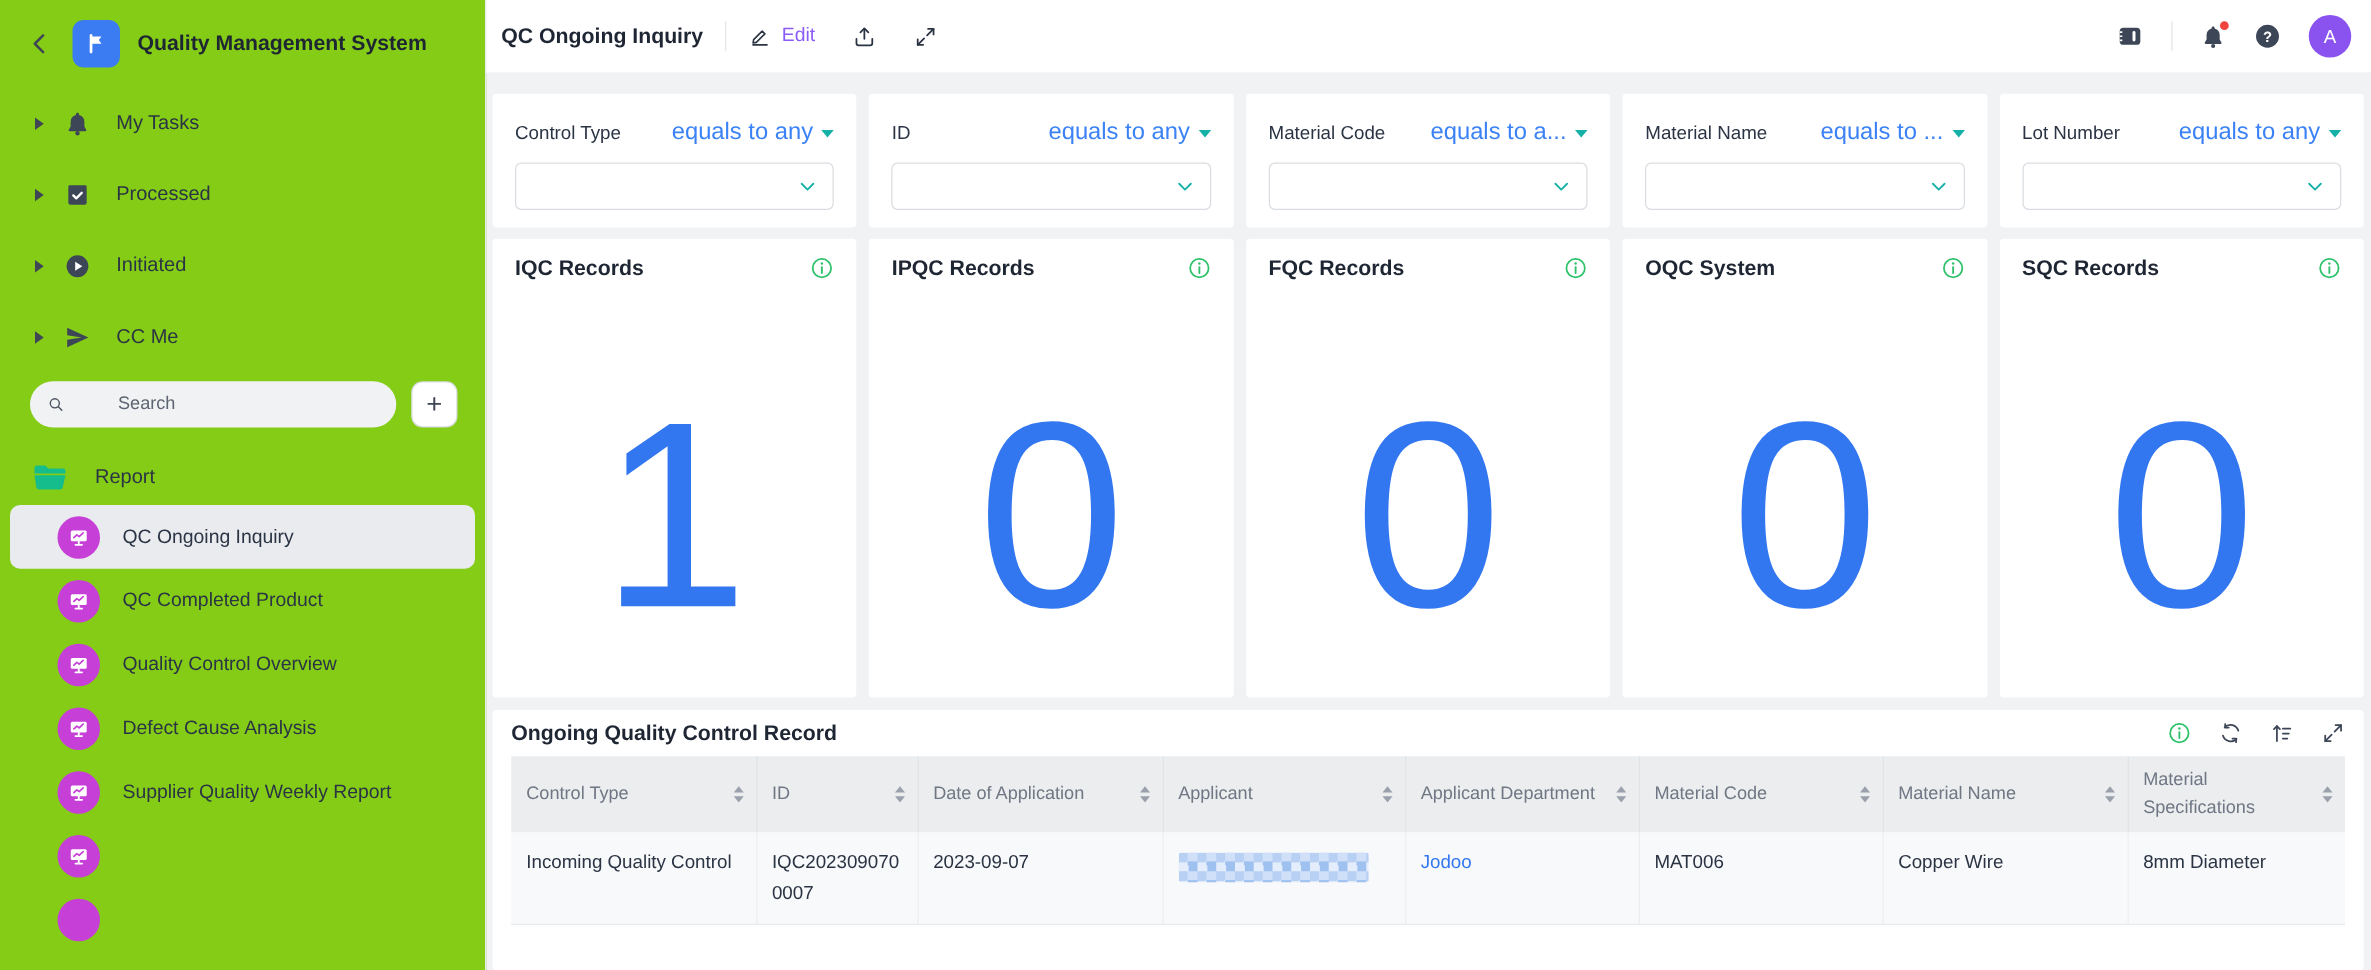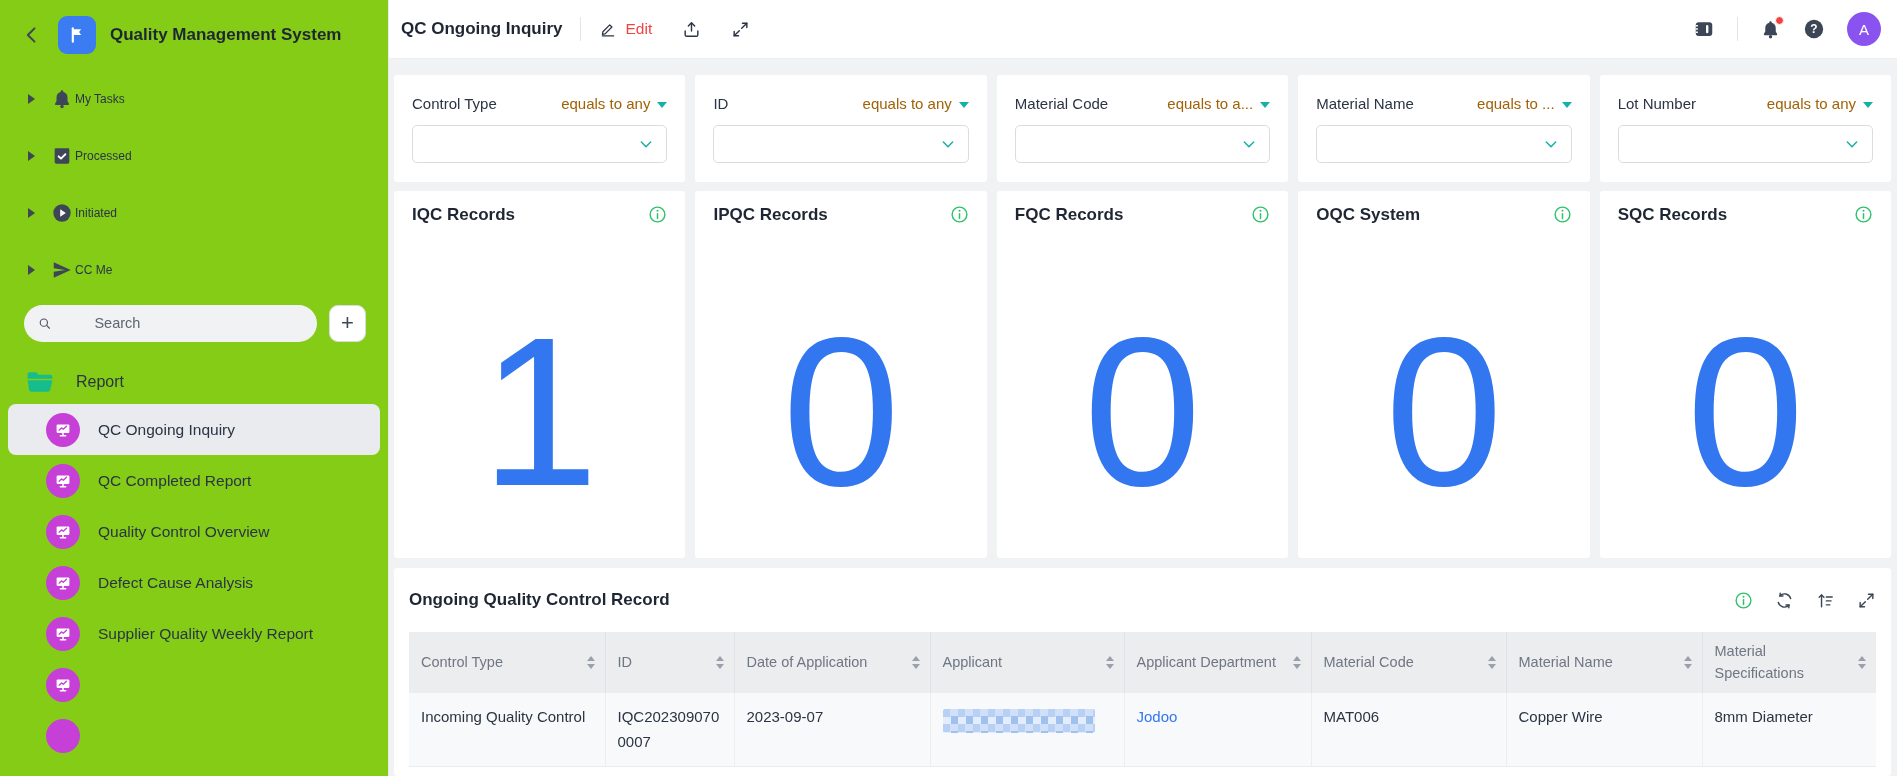--- a/index.html
+++ b/index.html
@@ -9,67 +9,67 @@
 
   
   .sidebar { width:389px; min-width:389px; background:#84cc16; border-right:1px solid #e7e9ec; display:flex; flex-direction:column; overflow:hidden; }
   .sb-header { height:70px; display:flex; align-items:center; padding:0 16px 0 18px; }
   .back-btn { width:28px; height:28px; display:flex; align-items:center; justify-content:center; cursor:pointer; }
   .app-icon { width:38px; height:38px; border-radius:9px; background:#3b7cf2; margin-left:12px; display:flex; align-items:center; justify-content:center; }
   .app-title { font-size:17px; font-weight:700; color:#1f2633; margin-left:14px; }
   .nav-item { height:57px; display:flex; align-items:center; padding-left:28px; cursor:pointer; }
   .caret { width:0; height:0; border-left:7px solid #3f4654; border-top:5px solid transparent; border-bottom:5px solid transparent; }
   .nav-ico { margin-left:16px; display:flex; }
-  .nav-label { font-size:12px; margin-left:2px; color:#2b3444; }
+  .nav-label { font-size:16px; margin-left:20px; color:#2b3444; }
   .search-row { display:flex; align-items:center; margin:6px 22px 0 24px; height:38px; }
   .search-pill { flex:1; height:37px; background:#f1f2f4; border-radius:19px; display:flex; align-items:center; padding:0 14px;gap:35px; }
   .search-pill input { border:none; outline:none; background:transparent; font-size:14.5px; margin-left:8px; width:100%; color:#2b3444; font-family:"Liberation Sans",sans-serif; }
   .search-pill input::placeholder { color:#5d6572; }
   .add-btn { width:37px; height:37px; margin-left:12px; border:1px solid #d9dde2; border-radius:9px; background:#fff; display:flex; align-items:center; justify-content:center; font-size:22px; color:#3f4654; cursor:pointer; line-height:1; }
   .folder-row { display:flex; align-items:center; margin-top:20px; height:40px; padding-left:26px; cursor:pointer; }
   .folder-label { font-size:16px; margin-left:22px; color:#2b3444; }
   .report-list { margin-top:2px; }
   .report-item { height:51px; display:flex; align-items:center; margin:0 8px; padding-left:38px; border-radius:8px; cursor:pointer; }
   .report-item.selected { background:#e9ebef; }
   .ri-icon { width:34px; height:34px; border-radius:50%; background:#c640d8; display:flex; align-items:center; justify-content:center; flex:none; }
   .ri-label { font-size:15.5px; margin-left:18px; color:#2b3444; white-space:nowrap; }
 
   
   .main { flex:1; display:flex; flex-direction:column; min-width:0; }
   .topbar { height:59px; background:#fff; border-bottom:1px solid #ebedef; display:flex; align-items:center; padding:0 16px 0 12px; }
   .page-title { font-size:17px; font-weight:700; color:#1f2633; }
   .tb-div { width:1px; height:24px; background:#e3e5e8; margin:0 18px; }
-  .tb-btn { display:flex; align-items:center; gap:8px; font-size:15.5px; color:#ef4444; cursor:pointer; background:none; border:none; font-family:"Liberation Sans",sans-serif; }
+  .tb-btn { display:flex; align-items:center; gap:8px; font-size:15.5px; color:#8b5cf6; cursor:pointer; background:none; border:none; font-family:"Liberation Sans",sans-serif; }
   .tb-ico-btn { margin-left:30px; display:flex; cursor:pointer; }
   .tb-right { margin-left:auto; display:flex; align-items:center; }
   .tr-ico { margin-left:22px; position:relative; display:flex; cursor:pointer; }
   .red-dot { position:absolute; top:-3px; right:-3px; width:9px; height:9px; border-radius:50%; background:#f0453e; border:1.5px solid #fff; }
   .avatar { width:34px; height:34px; border-radius:50%; background:#8a53f0; color:#fff; display:flex; align-items:center; justify-content:center; font-size:15px; margin-left:22px; cursor:pointer; }
 
   .content { flex:1; padding:16px 6px 0 5px; display:flex; flex-direction:column; overflow:hidden; position:relative; }
 
   
   .filter-row { display:flex; gap:10px; }
   .filter-card { flex:1; background:#fff; border-radius:3px; height:107px; padding:14px 18px 0 18px; }
   .f-top { display:flex; align-items:center; justify-content:space-between; margin-top:6px; }
   .f-label { font-size:15px; color:#2b3444; }
-  .f-op { display:flex; align-items:center; gap:7px; color:#a16207; font-size:15px; cursor:pointer; background:none; border:none; font-family:"Liberation Sans",sans-serif; }
+  .f-op { display:flex; align-items:center; gap:7px; color:#3b82f6; font-size:19px; cursor:pointer; background:none; border:none; font-family:"Liberation Sans",sans-serif; }
   .f-tri { width:0; height:0; border-top:6px solid #16b1a6; border-left:5px solid transparent; border-right:5px solid transparent; margin-top:2px; }
   .f-select { margin-top:13px; height:38px; border:1px solid #d9dde1; border-radius:5px; display:flex; align-items:center; justify-content:flex-end; padding-right:12px; cursor:pointer; background:#fff; }
 
   
   .cards-row { display:flex; gap:10px; margin-top:9px; }
   .stat-card { flex:1; background:#fff; border-radius:3px; height:367px; padding:14px 18px; display:flex; flex-direction:column; }
   .sc-top { display:flex; align-items:flex-start; justify-content:space-between; }
   .sc-title { font-size:17px; font-weight:700; color:#1f2633; }
   .sc-value { flex:1; display:flex; align-items:center; justify-content:center; padding-top:55px; font-size:212px; line-height:1; color:#3377f0; }
 
   
   .table-panel { margin-top:10px; background:#fff; border-radius:3px; flex:1; padding:0 15px; overflow:hidden; }
-  .panel-head { height:64px; display:flex; align-items:center; justify-content:space-between; }
+  .panel-head { height:37px; display:flex; align-items:center; justify-content:space-between; }
   .panel-title { font-size:17px; font-weight:700; color:#1f2633; }
   .panel-icons { display:flex; align-items:center; gap:22px; }
   .panel-icons > span { display:flex; cursor:pointer; }
   table { width:100%; border-collapse:collapse; table-layout:fixed; }
   th { background:#ebedee; font-weight:400; font-size:14.5px; color:#6f7684; text-align:left; padding:8px 6px 8px 12px; height:57px; border-right:1px solid #dfe2e6; cursor:pointer; line-height:1.55; }
   th:last-child { border-right:none; }
   .th-inner { display:flex; align-items:center; justify-content:space-between; }
   .sorts { display:flex; flex-direction:column; gap:3px; margin-right:4px; flex:none; }
   .s-up { width:0;height:0;border-bottom:5px solid #9aa1ac;border-left:4.5px solid transparent;border-right:4.5px solid transparent; }
   .s-dn { width:0;height:0;border-top:5px solid #9aa1ac;border-left:4.5px solid transparent;border-right:4.5px solid transparent; }
@@ -178,21 +178,21 @@
         <span class="ri-label">QC Ongoing Inquiry</span>
       </div>
       <div class="report-item">
         <span class="ri-icon">
           <svg width="18" height="18" viewBox="0 0 24 24">
               <rect x="3.5" y="4.5" width="17" height="11.5" rx="1.6" fill="#fff"></rect>
               <path d="M6.8 12.2l3.2-3 2.4 1.8 4.3-4" fill="none" stroke="#c640d8" stroke-width="1.8" stroke-linecap="round" stroke-linejoin="round"></path>
               <path d="M12 16v3.2M8.5 19.8h7" stroke="#fff" stroke-width="2" stroke-linecap="round"></path>
             </svg>
         </span>
-        <span class="ri-label">QC Completed Report</span>
+        <span class="ri-label">QC Completed Product</span>
       </div>
       <div class="report-item">
         <span class="ri-icon">
           <svg width="18" height="18" viewBox="0 0 24 24">
               <rect x="3.5" y="4.5" width="17" height="11.5" rx="1.6" fill="#fff"></rect>
               <path d="M6.8 12.2l3.2-3 2.4 1.8 4.3-4" fill="none" stroke="#c640d8" stroke-width="1.8" stroke-linecap="round" stroke-linejoin="round"></path>
               <path d="M12 16v3.2M8.5 19.8h7" stroke="#fff" stroke-width="2" stroke-linecap="round"></path>
             </svg>
         </span>
         <span class="ri-label">Quality Control Overview</span>

